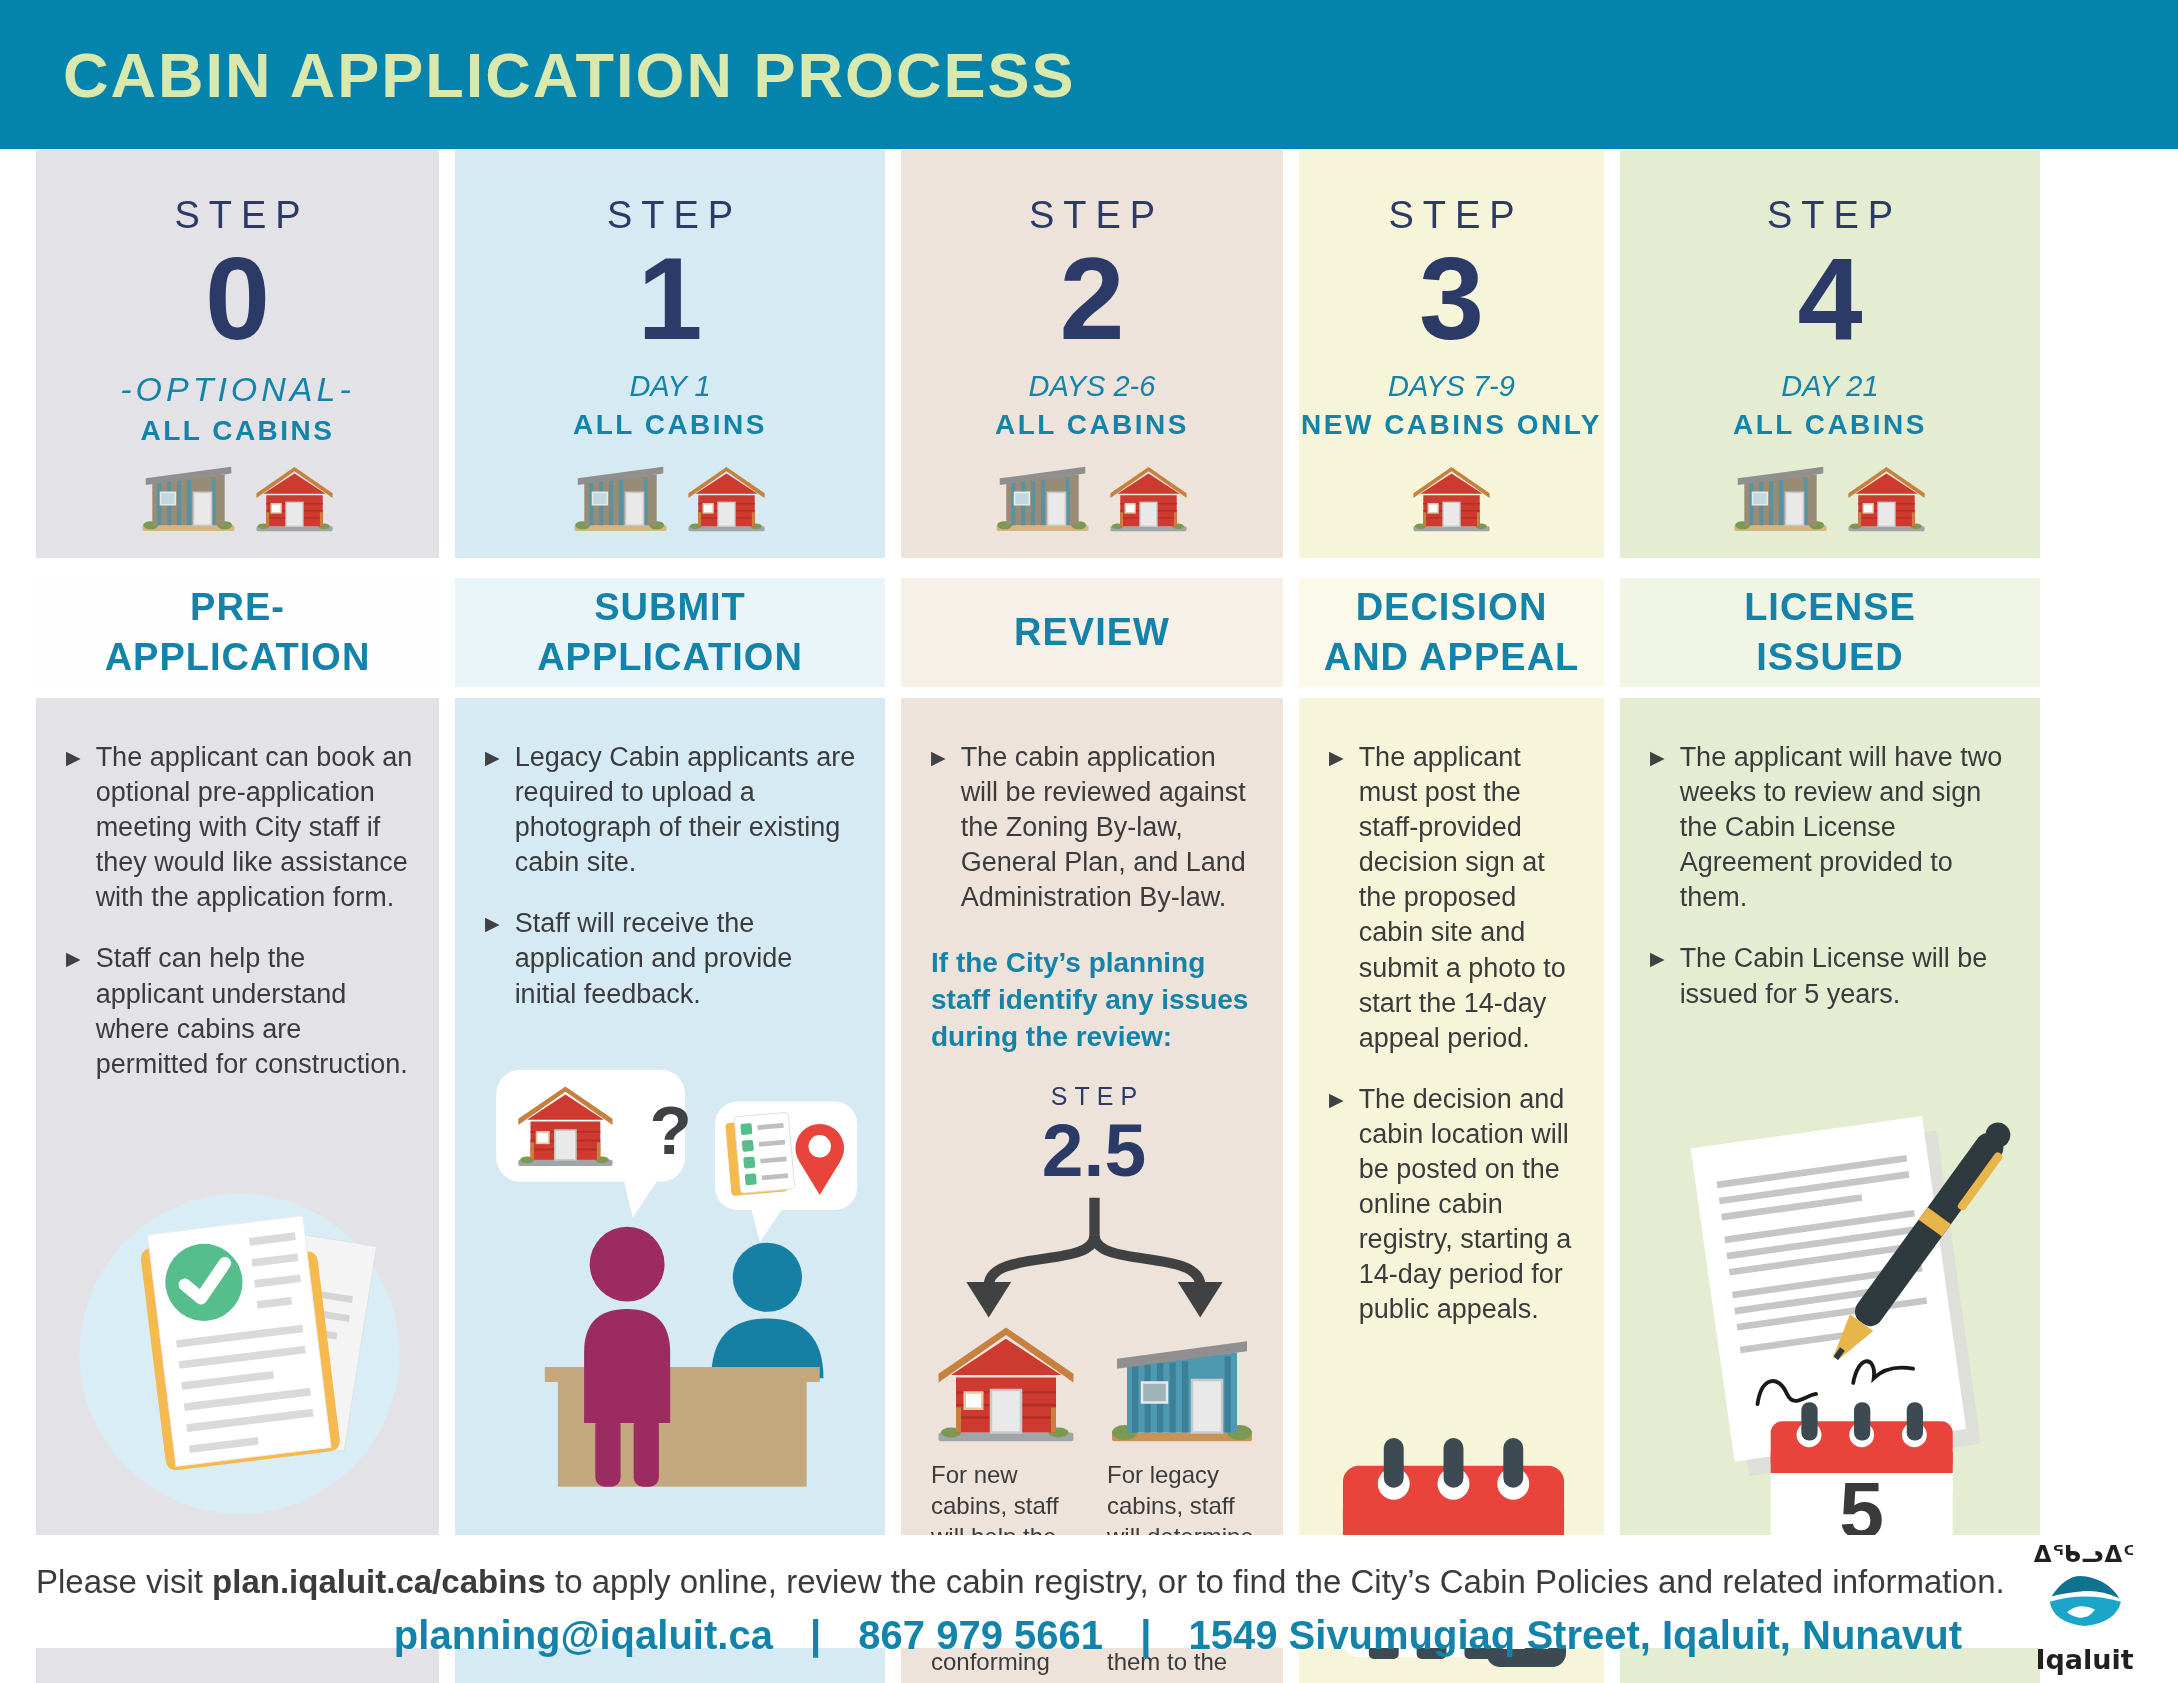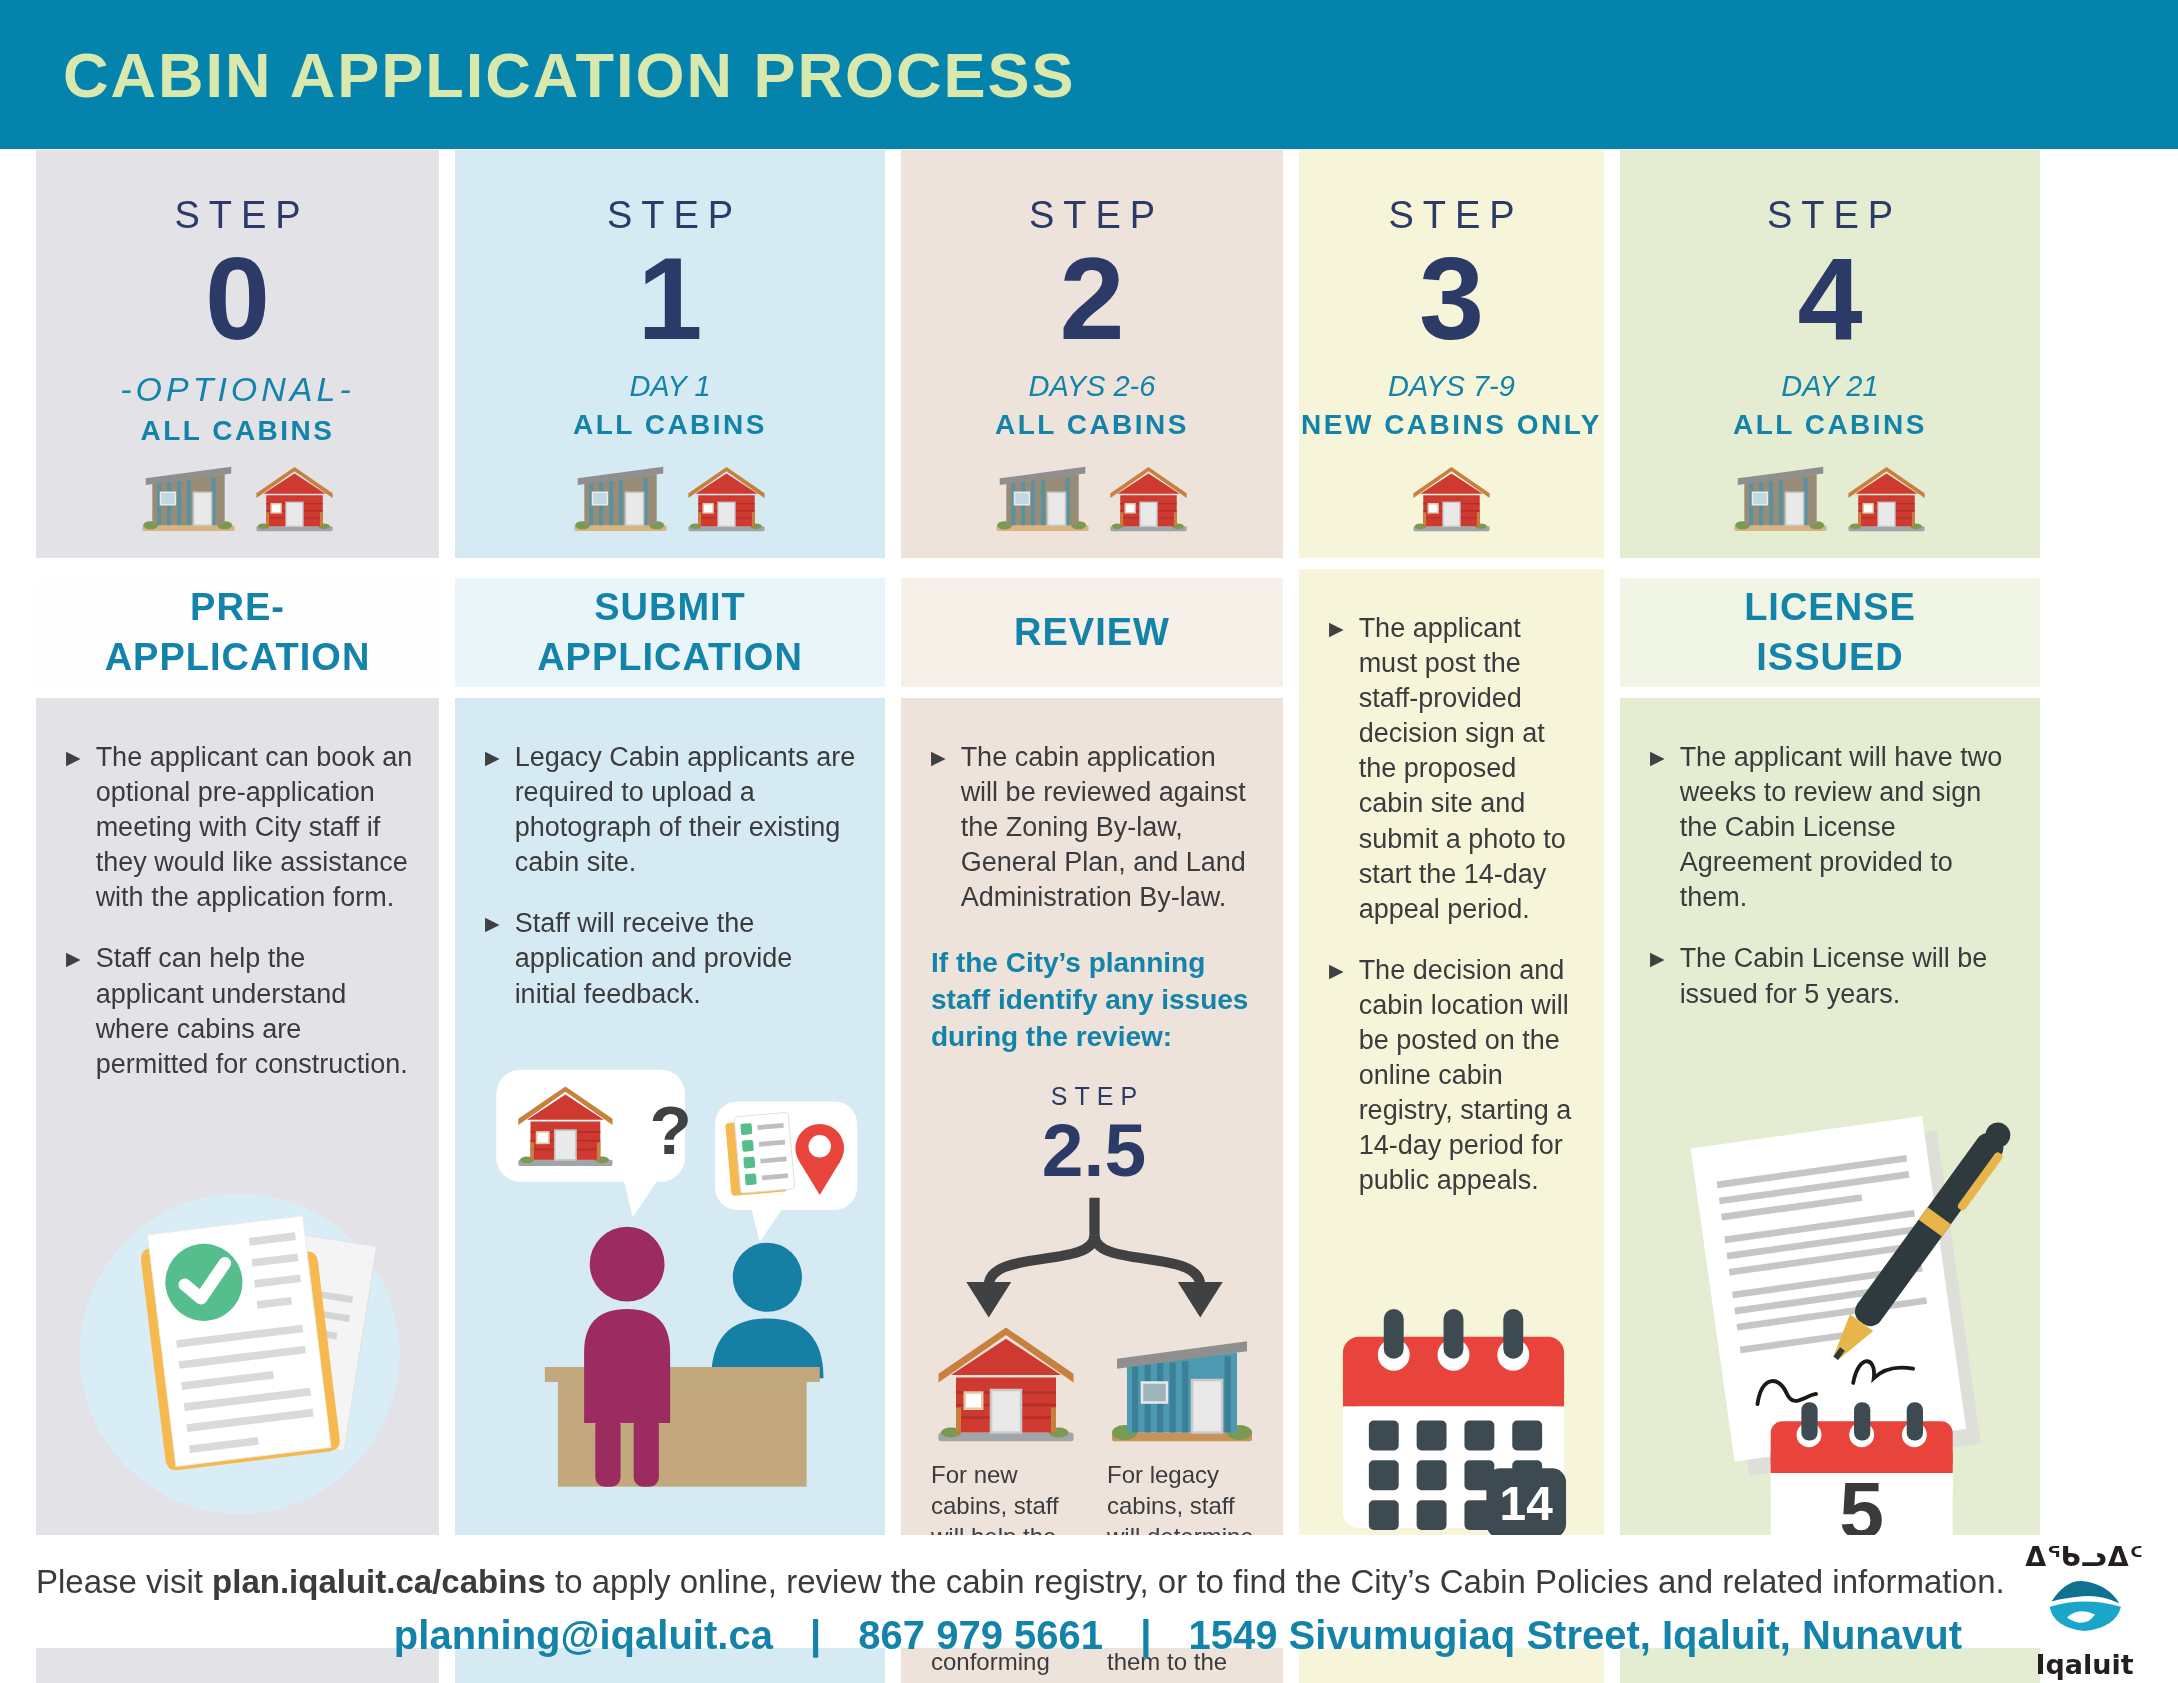--- a/index.html
+++ b/index.html
@@ -71,21 +71,21 @@
   .illus-cal { margin-top:83px; }
   .illus-license { margin-top:48px; }
 
   
   .footer { position:absolute; top:1535px; left:0; width:2178px; height:113px; background:#ffffff; padding:28px 36px 0 36px; }
   .f-line1 { font-size:33px; color:#3B3B3D; }
   .f-line1 b { font-weight:700; }
   .f-line2 { font-size:40px; font-weight:700; color:#1383A9; margin-top:12px; text-align:right; padding-right:180px; }
   .f-line2 .sep { margin:0 26px; }
   .logo { position:absolute; right:28px; top:6px; width:131px; text-align:center; }
-  .logo-syll { font-family:"DejaVu Sans", sans-serif; font-size:27px; font-weight:700; color:#231F20; letter-spacing:1px; }
+  .logo-syll { font-family:"DejaVu Sans", sans-serif; font-size:23px; font-weight:700; color:#231F20; letter-spacing:1px; }
   .logo-word { font-family:"DejaVu Sans", sans-serif; font-size:27px; font-weight:700; color:#231F20; margin-top:0px; }
   .hidden-defs { position:absolute; width:0; height:0; overflow:hidden; }
 </style>
 </head>
 <body>
 
 <svg class="hidden-defs" aria-hidden="true">
   <defs>
     <symbol id="sym-shed" viewBox="0 0 120 92">
       <rect x="4" y="84" width="112" height="7" rx="2" fill="#D9B47F"></rect>
@@ -343,20 +343,24 @@
         <div class="step-label">STEP</div>
         <div class="step-number">3</div>
         <div class="timing">DAYS 7-9</div>
         <div class="audience">NEW CABINS ONLY</div>
         <div class="hdr-icons">
           <svg width="85" height="65" viewBox="0 0 86 66">
               <use href="#sym-redcabin"></use>
             </svg>
         </div>
       </div>
+      <div class="col-title">
+        <div><span>DECISION</span><br>
+             <span>AND APPEAL</span></div>
+      </div>
       <div class="col-body">
         <div class="bullet">
           <span class="tri">▶</span>
           <span>The applicant must post the staff-provided decision sign at the proposed cabin site and submit a photo to start the 14-day appeal period.</span>
         </div>
         <div class="bullet">
           <span class="tri">▶</span>
           <span>The decision and cabin location will be posted on the online cabin registry, starting a 14-day period for public appeals.</span>
         </div>
         <div class="illus illus-cal">

